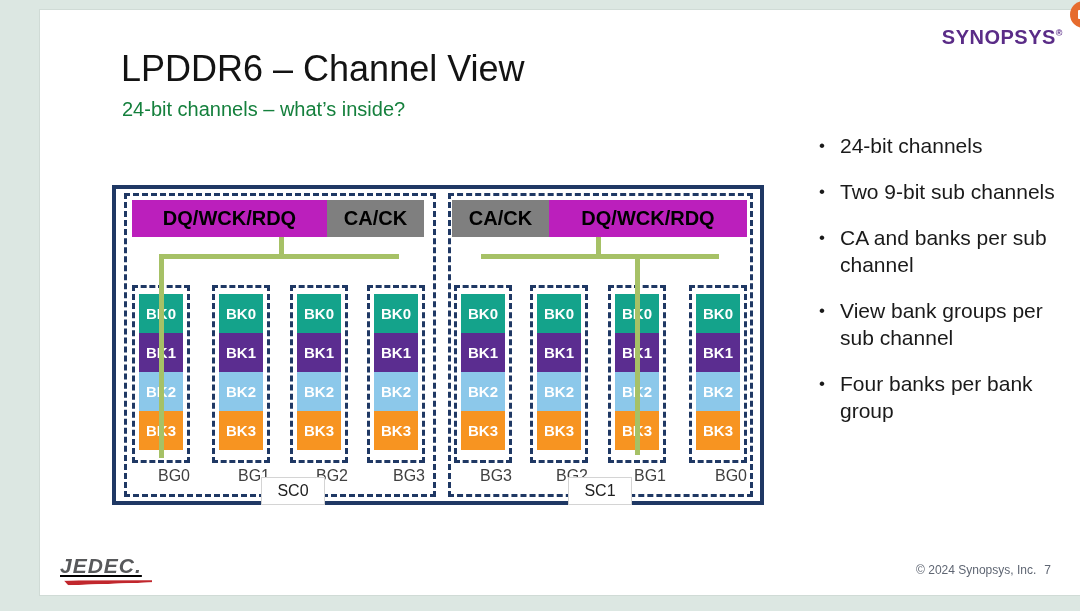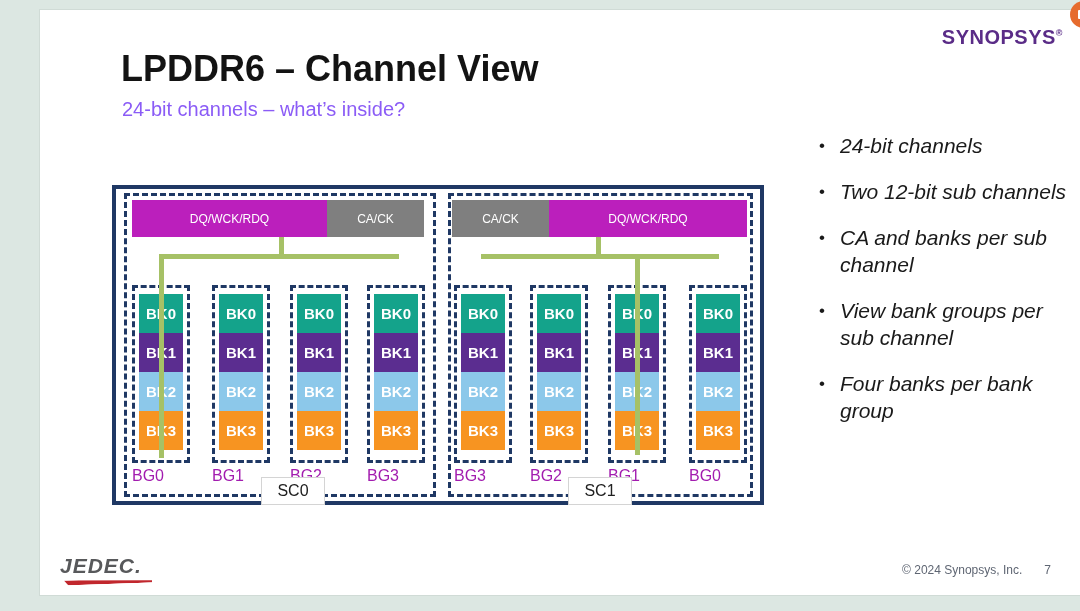--- a/index.html
+++ b/index.html
@@ -35,43 +35,44 @@
     width: 7px; height: 6px; background: #fff; border-radius: 1px; display: block;
   }
 
   
   .brand {
     position: absolute; right: 24px; top: 16px;
     color: #5a2c87; font-weight: bold; font-size: 20px; letter-spacing: 0.5px;
   }
   .brand sup { font-size: 9px; }
   .title { position: absolute; left: 81px; top: 38px; font-size: 36px; color: #131313; }
-  .subtitle { position: absolute; left: 82px; top: 88px; font-size: 20px; color: #8b5cf6; }
+  .subtitle { position: absolute; left: 82px; top: 88px; font-size: 20px; color: #15803d; }
 
   
   .bullets { position: absolute; left: 779px; top: 122px; width: 256px; }
   .bullet-item { display: flex; margin-bottom: 19px; color: #1a1a1a; }
   .bullet-dot { width: 21px; flex: none; font-size: 17px; line-height: 27px; }
-  .bullet-text { font-size: 21px; line-height: 27px; font-style: italic; }
+  .bullet-text { font-size: 21px; line-height: 27px; }
 
   
   .diagram {
     position: absolute; left: 72px; top: 175px;
     width: 652px; height: 320px;
     border: 4px solid #1f3864;
   }
   .subchan-box { position: absolute; border: 3px dashed #1f3864; }
   #sc0-box { left: 8px;   top: 4px; width: 312px; height: 304px; }
   #sc1-box { left: 332px; top: 4px; width: 305px; height: 304px; }
 
   .iface-block {
     position: absolute; top: 11px; height: 37px;
-    color: #ffffff; font-size: 12px;
+    color: #000000; font-size: 20px;
     display: flex; align-items: center; justify-content: center;
     z-index: 3;
+    font-weight: bold;
   }
   .iface-data { background: #bb1fbc; }
   .iface-ca   { background: #7f7f7f; }
   #sc0-data { left: 16px;  width: 195px; }
   #sc0-ca   { left: 211px; width: 97px;  }
   #sc1-ca   { left: 336px; width: 97px;  }
   #sc1-data { left: 433px; width: 198px; }
 
   .wire { position: absolute; background: #a6c166; z-index: 6; }
   #w0-stub { left: 163px; top: 48px; width: 5px;   height: 17px; }
@@ -90,77 +91,77 @@
     height: 39px; color: #fff; font-size: 15px; font-weight: bold;
     display: flex; align-items: center; justify-content: center;
   }
   .bk0 { background: #14a38b; }
   .bk1 { background: #5b2d90; }
   .bk2 { background: #8cc8ea; }
   .bk3 { background: #f79421; }
 
   .bg-label {
     position: absolute; top: 278px; width: 58px;
-    text-align: left; font-size: 16px; color: #a21caf;
+    text-align: right; font-size: 16px; color: #404040;
   }
   .sc-label {
     position: absolute; top: 288px; width: 64px; height: 28px;
     background: #fff; border: 1px solid #d4d4d4; z-index: 10;
     display: flex; align-items: center; justify-content: center;
     font-size: 16px; color: #202020;
   }
   #sc0-label { left: 145px; }
   #sc1-label { left: 452px; text-align: center; }
 
   
-  .jedec { position: absolute; left: 20px; top: 544px; width: 110px; }
+  .jedec { position: absolute; left: 20px; top: 544px; width: 110px; text-decoration: underline; }
   .jedec-text {
     font-style: italic; font-weight: 800; font-size: 21px;
     color: #58595b; letter-spacing: 1px;
   }
   .jedec-swoosh {
     margin: 1px 0 0 4px; width: 88px; height: 5px; background: #c1272d;
     clip-path: polygon(0 0, 100% 55%, 100% 100%, 5% 100%);
     transform: rotate(-2deg);
   }
   .footer-center {
     position: absolute; left: 0; right: 0; top: 553px;
     text-align: center; font-size: 12px; color: #5f6673;
   }
   .footer-right {
     position: absolute; right: 36px; top: 553px;
-    font-size: 12px; color: #5f6673; display: flex; gap: 22px;
+    font-size: 12px; color: #5f6673; display: flex; gap: 8px;
   }
 </style>
 </head>
 <body>
 
 <div id="screen">
 
   <div class="badge">
     <span class="glyph-outer">
         <span class="glyph-inner"></span>
       </span>
   </div>
 
   <div class="slide">
 
     <div class="brand"><span>SYNOPSYS</span><sup>®</sup></div>
 
-    <h1 class="title" style="font-weight:bold;">LPDDR6 – Channel View</h1>
+    <h1 class="title" style="font-weight:normal;">LPDDR6 – Channel View</h1>
     <div class="subtitle">24-bit channels – what’s inside?</div>
 
     <ul class="bullets" style="list-style:none;">
       <li class="bullet-item">
         <span class="bullet-dot">•</span>
         <span class="bullet-text">24-bit channels</span>
       </li>
       <li class="bullet-item">
         <span class="bullet-dot">•</span>
-        <span class="bullet-text">Two 12-bit sub channels</span>
+        <span class="bullet-text">Two 9-bit sub channels</span>
       </li>
       <li class="bullet-item">
         <span class="bullet-dot">•</span>
         <span class="bullet-text">CA and banks per sub channel</span>
       </li>
       <li class="bullet-item">
         <span class="bullet-dot">•</span>
         <span class="bullet-text">View bank groups per sub channel</span>
       </li>
       <li class="bullet-item">

